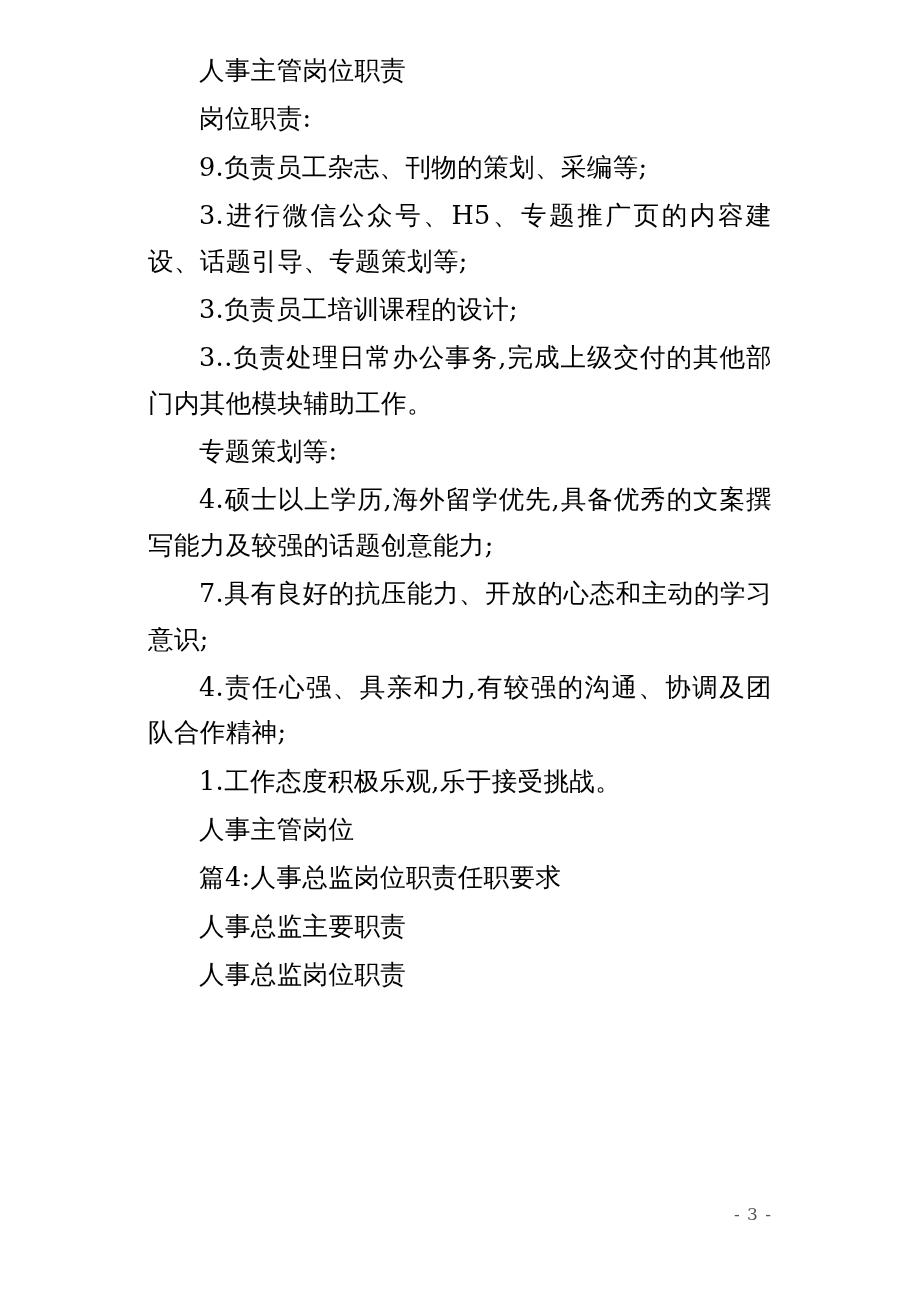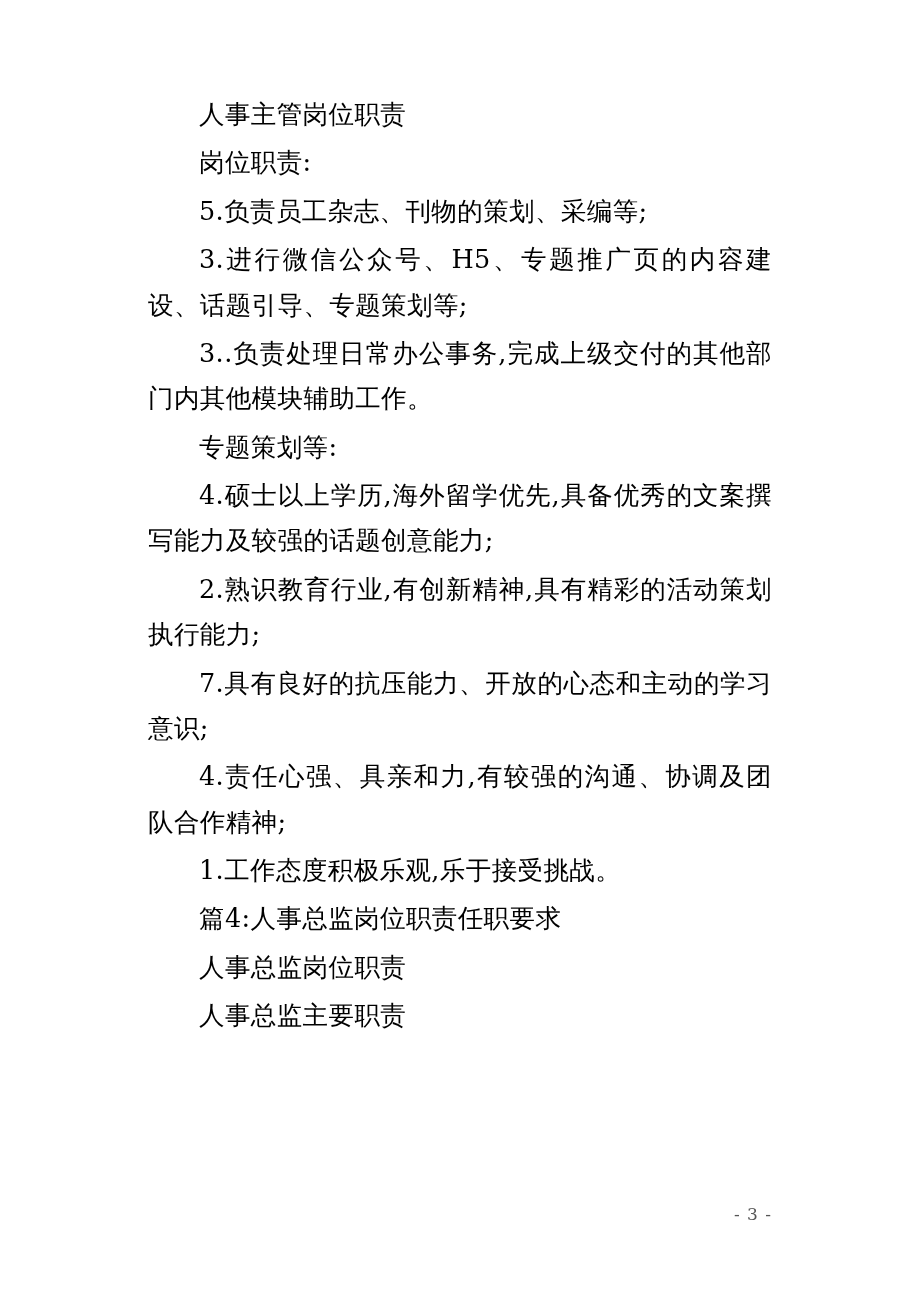--- a/index.html
+++ b/index.html
@@ -13,21 +13,21 @@
     font-family: "DejaVu Serif", "Liberation Serif", serif;
     color: #000000;
     position: relative;
     overflow: hidden;
   }
   .page {
     position: relative;
     width: 920px;
     height: 1302px;
     box-sizing: border-box;
-    padding: 92px 148px 0 148px;
+    padding: 48px 148px 0 148px;
   }
   .doc-body {
     font-size: 25.5px;
     line-height: 1.78;
     text-align: justify;
     text-justify: inter-ideograph;
     letter-spacing: 0.4px;
   }
   .para {
     margin: 0 0 3px 0;
@@ -43,27 +43,28 @@
     letter-spacing: 1px;
   }
 </style>
 </head>
 <body>
 
 <div class="page">
   <div class="doc-body">
     <p class="para">人事主管岗位职责</p>
     <p class="para">岗位职责:</p>
-    <p class="para">5.负责员工杂志、刊物的策划、采编等;</p>
+    <p class="para">9.负责员工杂志、刊物的策划、采编等;</p>
     <p class="para">3.进行微信公众号、H5、专题推广页的内容建设、话题引导、专题策划等;</p>
+    <p class="para">3.负责员工培训课程的设计;</p>
     <p class="para">3..负责处理日常办公事务,完成上级交付的其他部门内其他模块辅助工作。</p>
     <p class="para">专题策划等:</p>
     <p class="para">4.硕士以上学历,海外留学优先,具备优秀的文案撰写能力及较强的话题创意能力;</p>
-    <p class="para">2.熟识教育行业,有创新精神,具有精彩的活动策划执行能力;</p>
     <p class="para">7.具有良好的抗压能力、开放的心态和主动的学习意识;</p>
     <p class="para">4.责任心强、具亲和力,有较强的沟通、协调及团队合作精神;</p>
     <p class="para">1.工作态度积极乐观,乐于接受挑战。</p>
+    <p class="para">人事主管岗位</p>
     <p class="para">篇4:人事总监岗位职责任职要求</p>
+    <p class="para">人事总监主要职责</p>
     <p class="para">人事总监岗位职责</p>
-    <p class="para">人事总监主要职责</p>
   </div>
   <div class="page-number">- 3 -</div>
 </div>
 
 </body></html>

